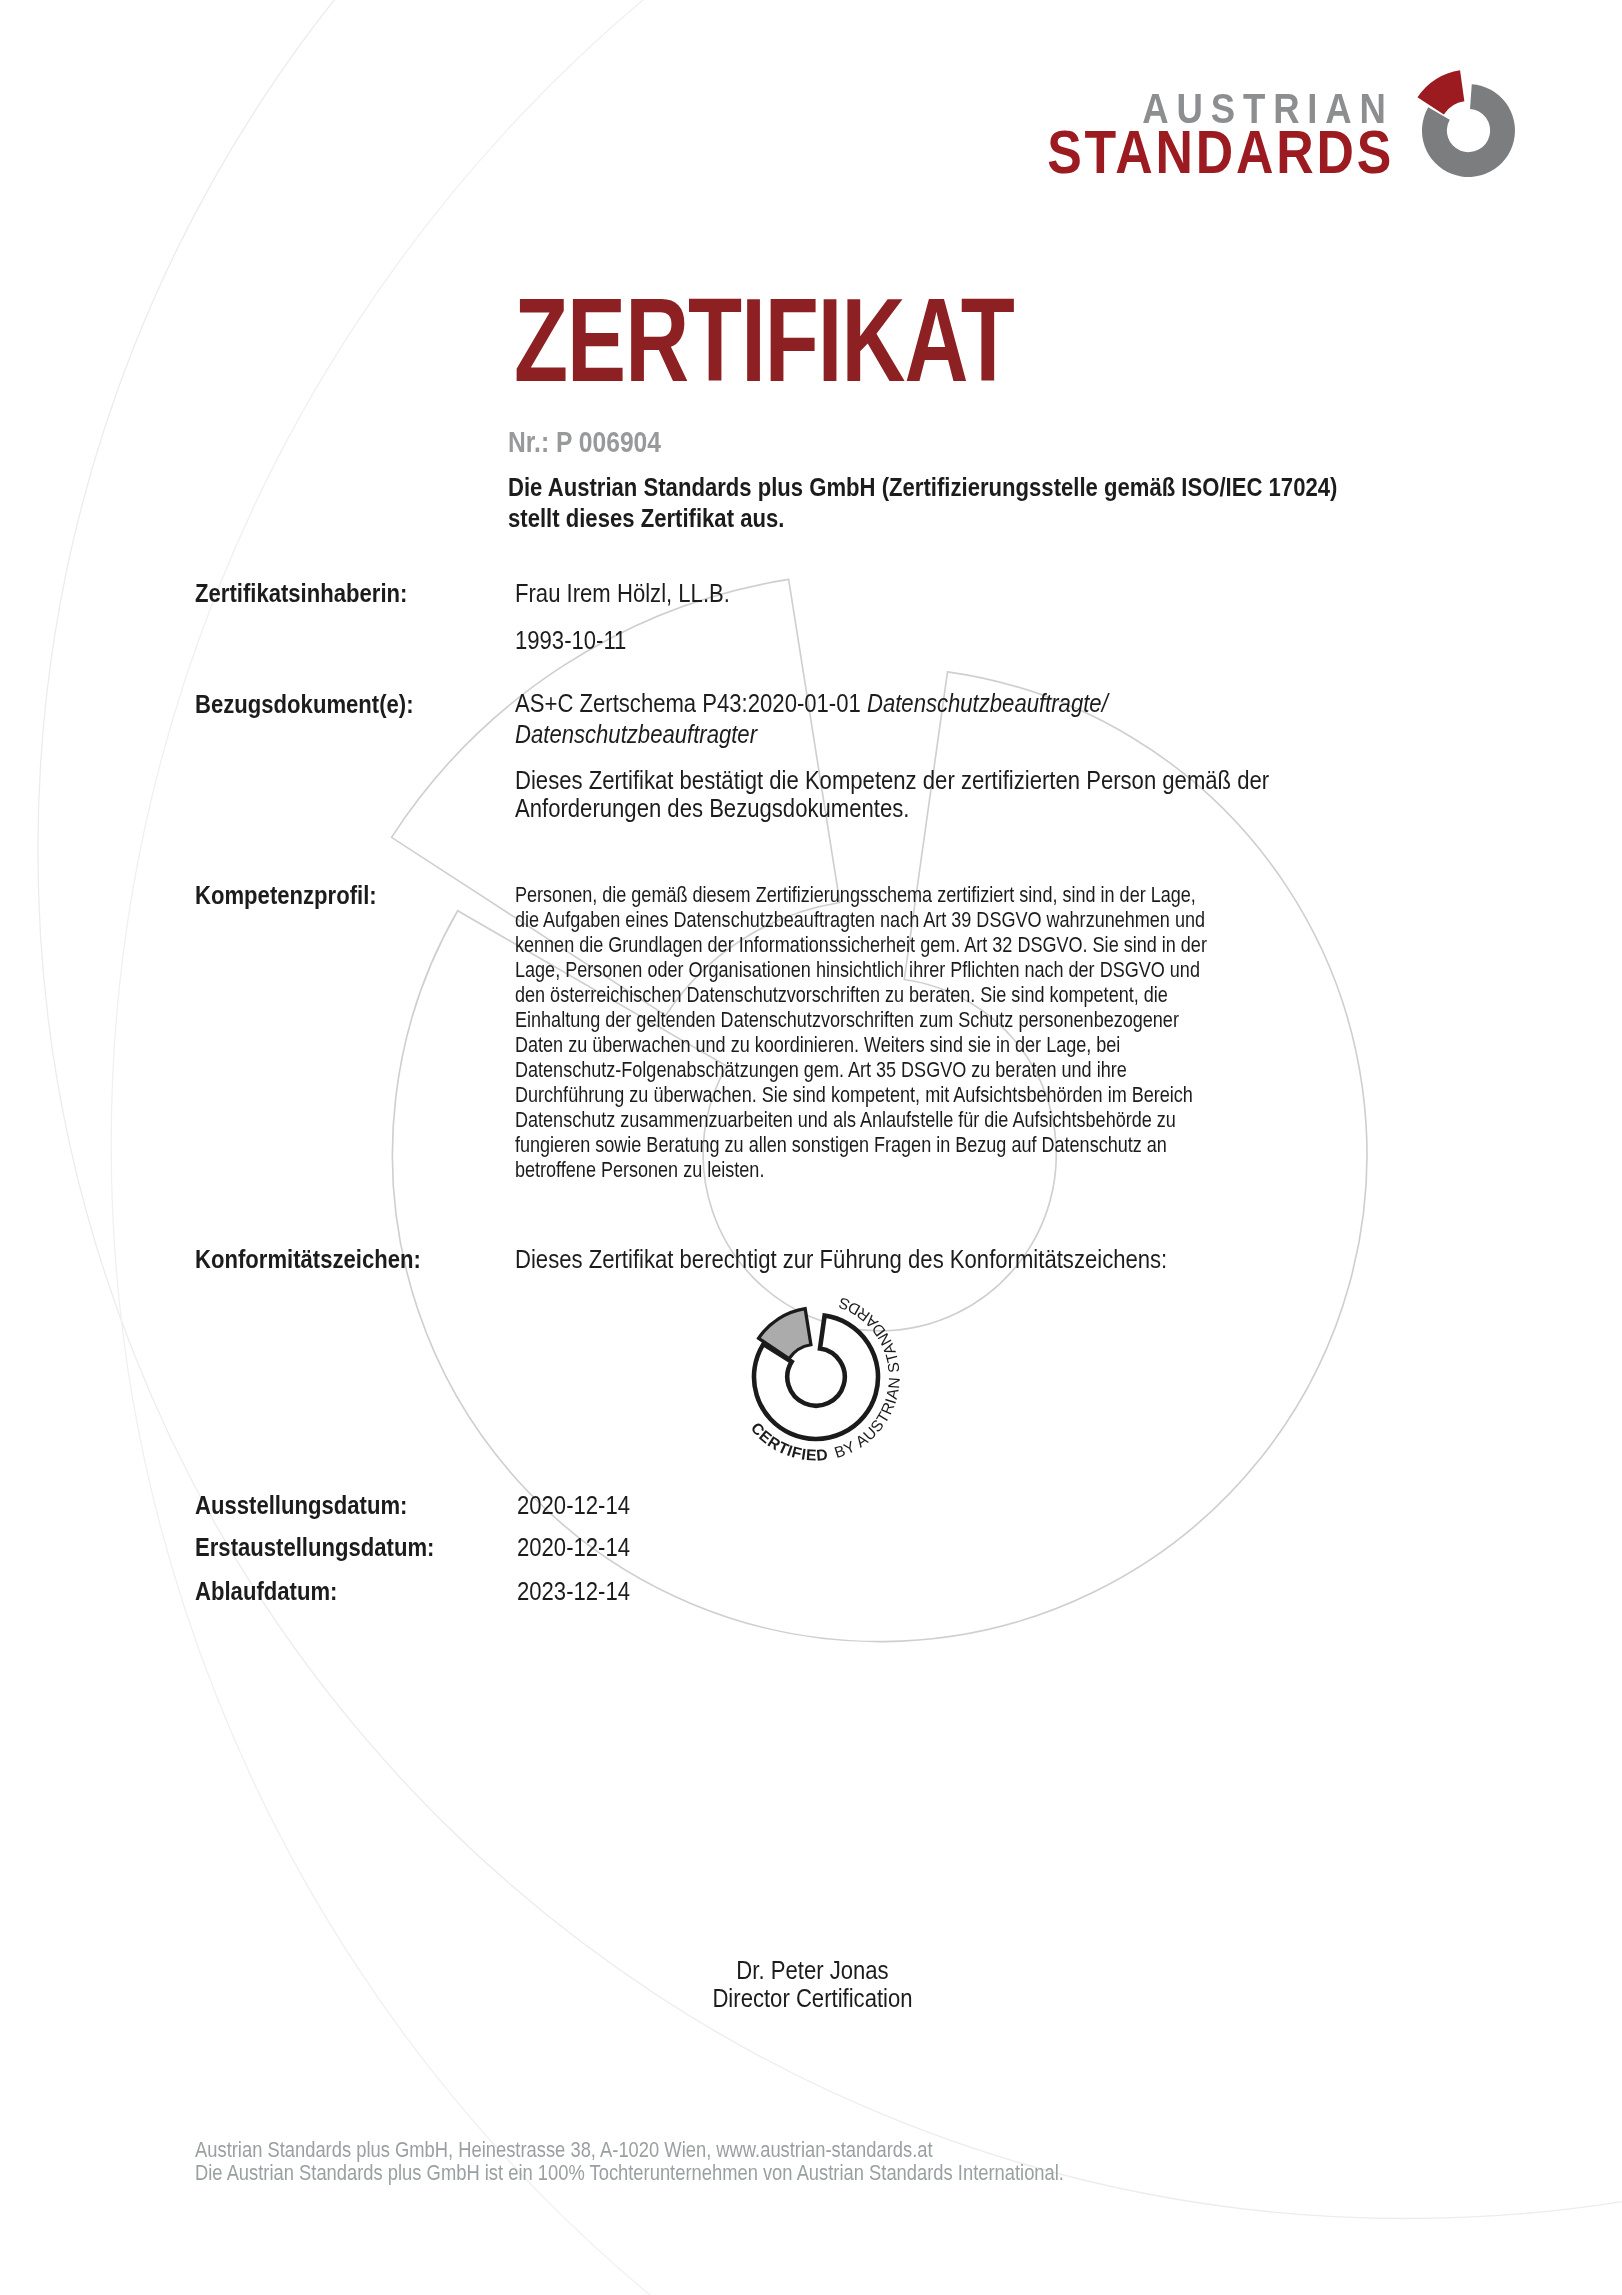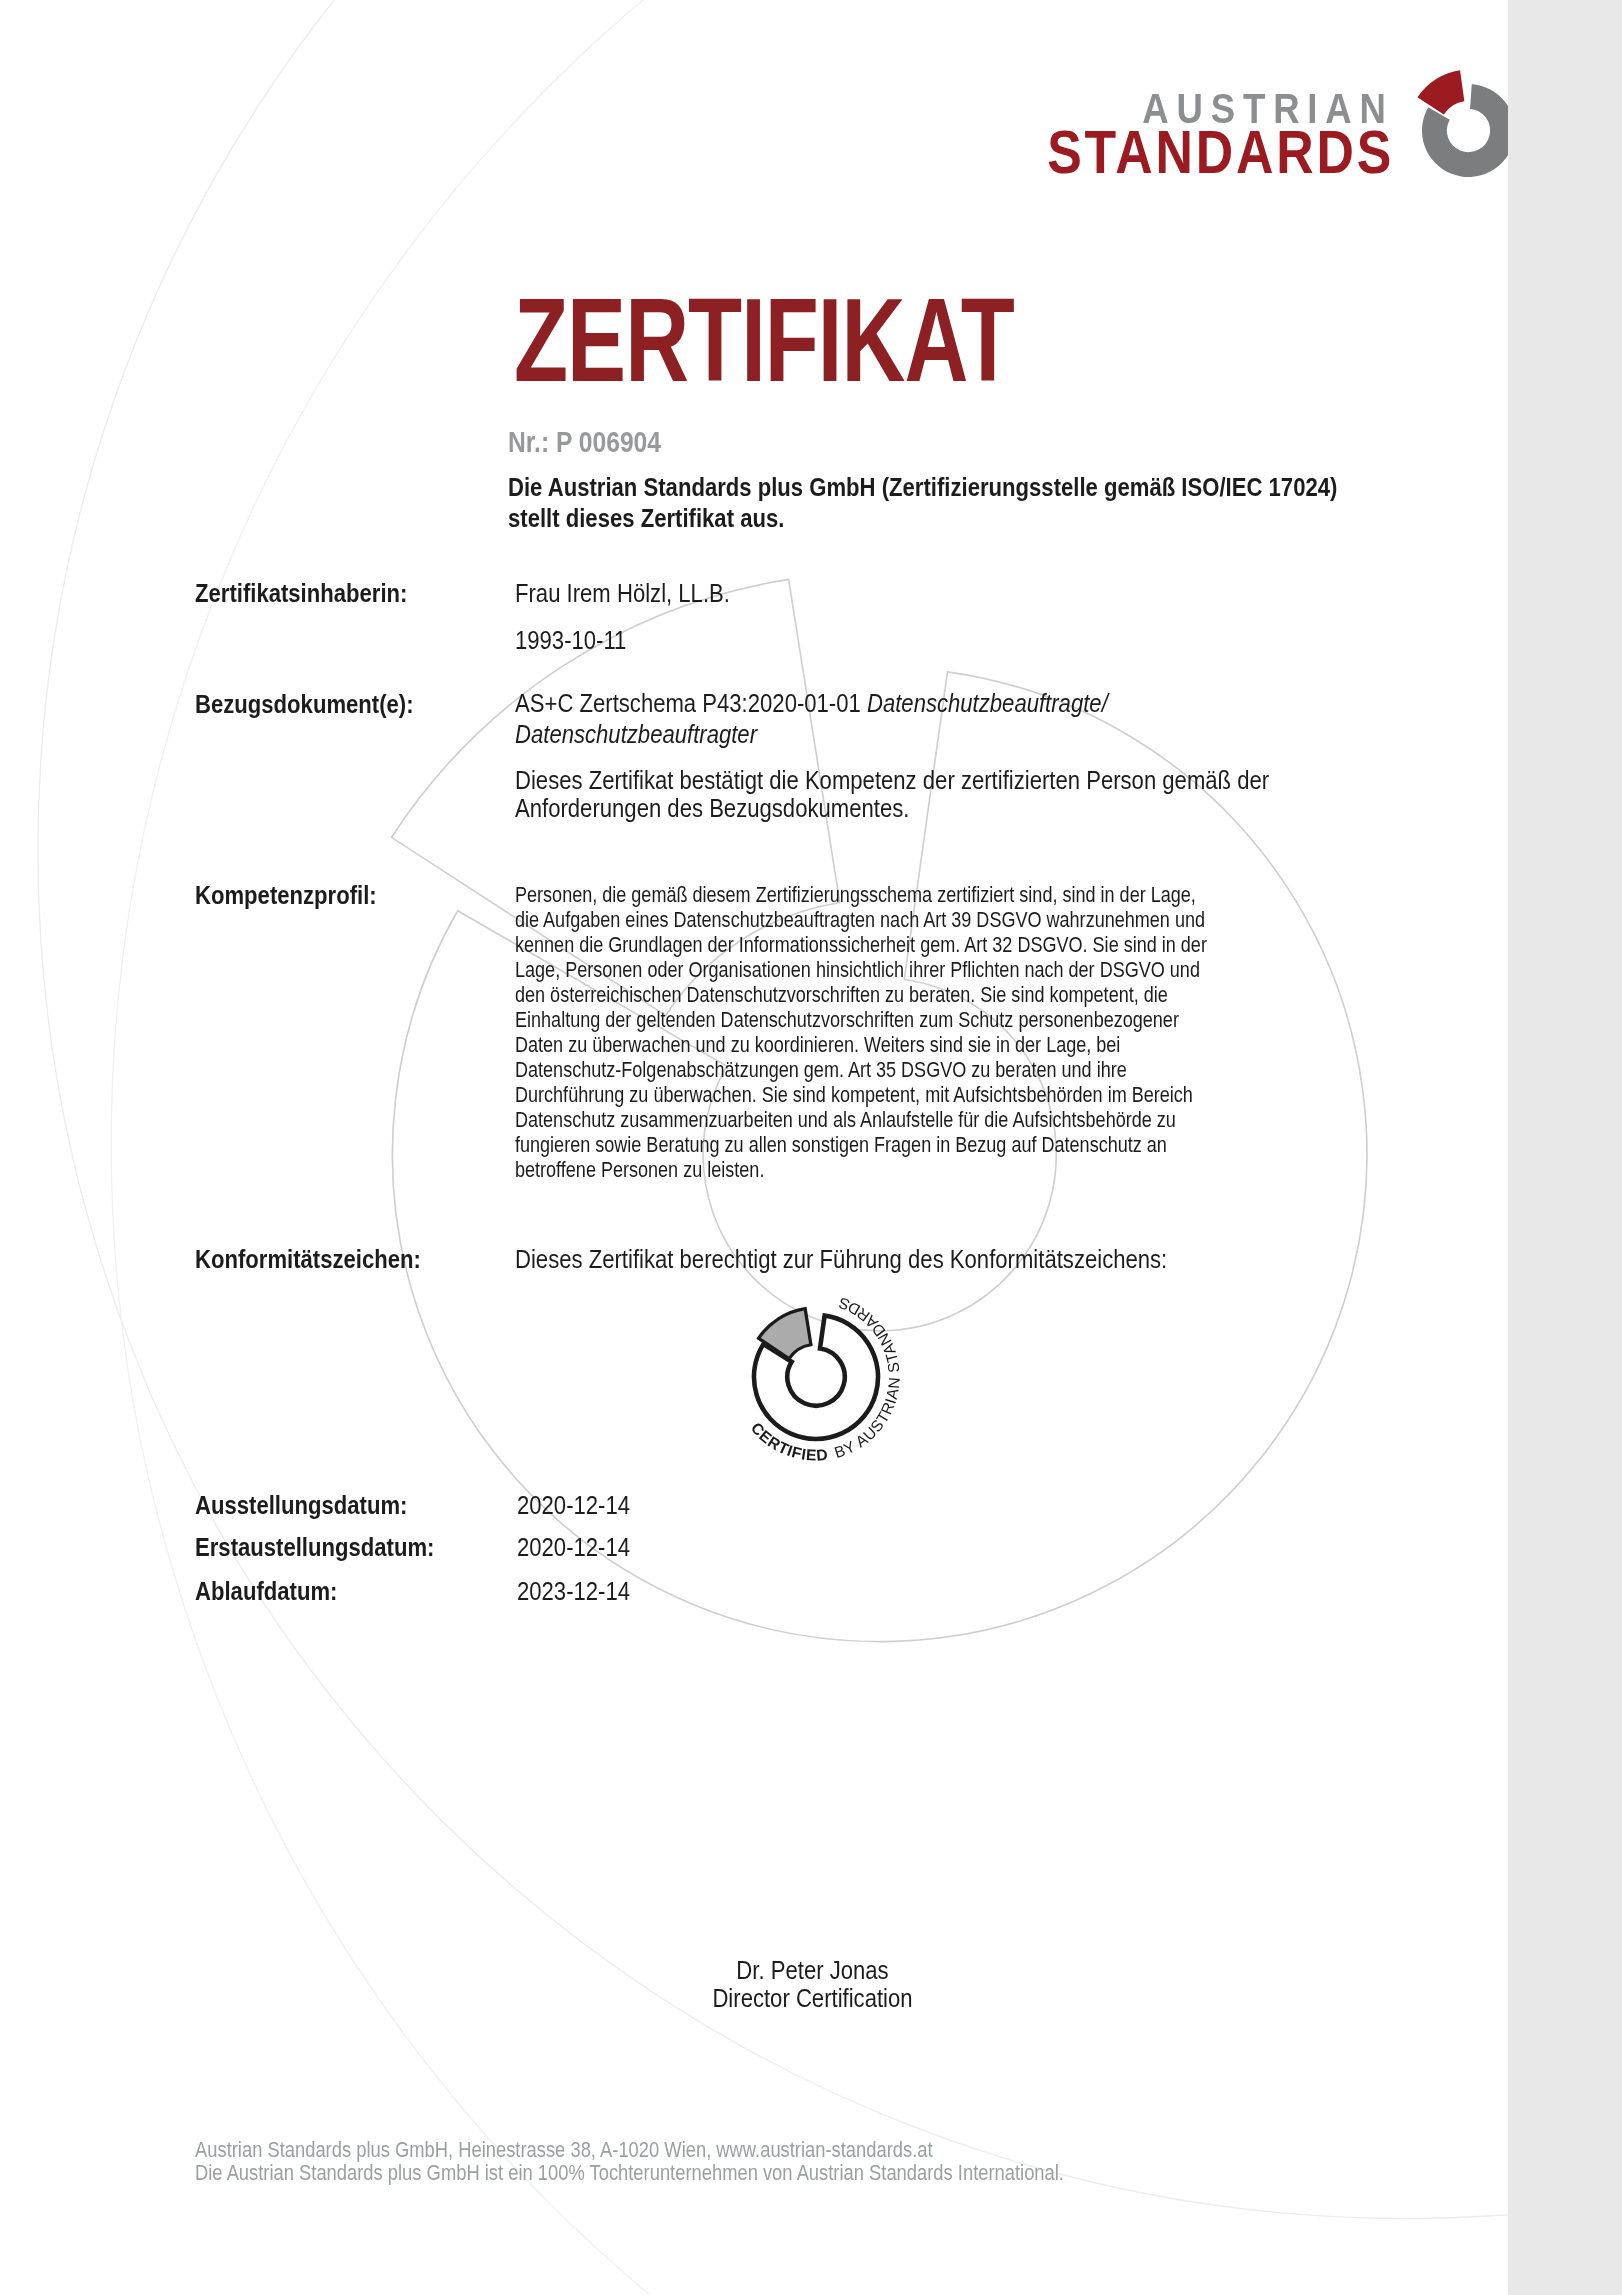--- a/index.html
+++ b/index.html
@@ -1,18 +1,18 @@
 <!DOCTYPE html>
 <html style="font-size:10.5px"><head>
 <meta charset="utf-8">
 <style>
   html,body{margin:0;padding:0;background:#e8e8e8;}
   .page{
     position:relative;
-    width:1508px;height:2295px;
+    width:1622px;height:2295px;
     background:#ffffff;
     overflow:hidden;
     font-family:"Liberation Sans","DejaVu Sans",sans-serif;
     color:#1c1c1c;
   }
   .abs{position:absolute;}
   .cx85{transform:scaleX(.85);transform-origin:0 50%;}
   .cx85c{transform:scaleX(.85);transform-origin:50% 50%;}
   .cx85r{transform:scaleX(.85);transform-origin:100% 50%;}
   .cx75{transform:scaleX(.75);transform-origin:0 50%;}

